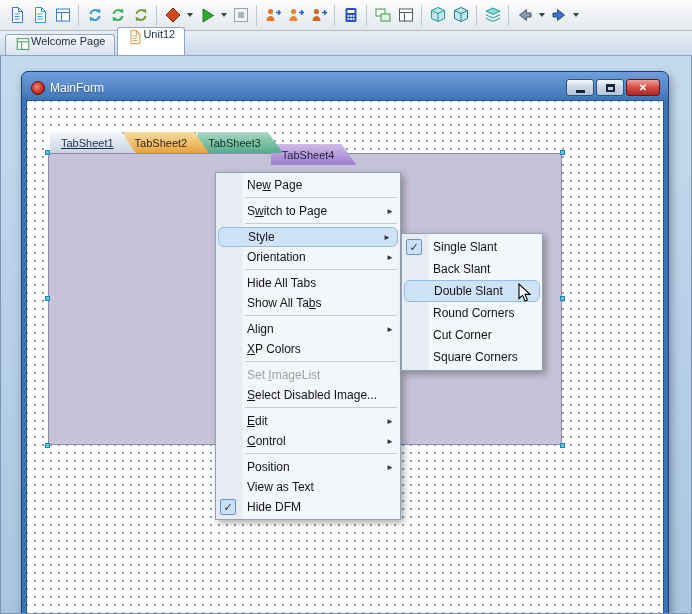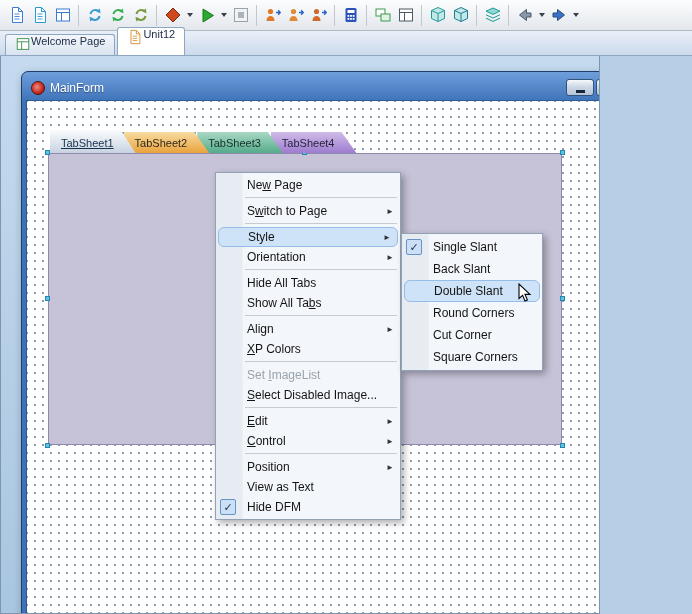--- a/index.html
+++ b/index.html
@@ -32,21 +32,21 @@
   .dtab {
     height:21px; display:flex; gap:0; padding:0 9px;
     border:1px solid #8fa6c2; border-bottom:none; border-radius:3px 3px 0 0;
     background:linear-gradient(#f4f7fb,#d9e3ef); margin-right:2px; font-size:11px; color:#20304a;
     position:relative;
   }
   .dtab.active { background:#ffffff; height:28px; z-index:2; }
 
   
   .designer {
-    position:absolute; left:0; top:56px; width:600px; height:558px;
+    position:absolute; left:0; top:56px; width:692px; height:558px;
     background:linear-gradient(#c5daee,#a9c6e0);
     border:1px solid #7d95b0; border-top:none;
     overflow:hidden;
   }
   .formwin {
     position:absolute; left:20px; top:15px; width:648px; height:560px;
     background:linear-gradient(180deg,#6f9edb 0,#3d72b8 30px,#3d72b8 100%);
     border:1px solid #1d3f6d; border-radius:7px 7px 0 0;
     box-shadow:2px 4px 10px rgba(0,0,0,0.35);
     padding:3px;
@@ -326,21 +326,21 @@
         <div class="pctabs">
             <div class="pctab selected" style="background: linear-gradient(rgb(249, 251, 253), rgb(200, 211, 225)); color: rgb(22, 50, 79); z-index: 10;">
               <span>TabSheet1</span>
             </div>
             <div class="pctab" style="background: linear-gradient(rgb(247, 220, 162), rgb(233, 163, 60)); color: rgb(51, 40, 26); z-index: 9;">
               <span>TabSheet2</span>
             </div>
             <div class="pctab" style="background: linear-gradient(rgb(169, 216, 196), rgb(85, 171, 139)); color: rgb(20, 51, 44); z-index: 8;">
               <span>TabSheet3</span>
             </div>
-            <div class="pctab" style="background: linear-gradient(rgb(207, 188, 232), rgb(158, 124, 207)); color: rgb(38, 31, 58); z-index: 7;">
+            <div class="pctab" style="background: linear-gradient(rgb(207, 188, 232), rgb(158, 124, 207)); color: rgb(38, 31, 58); z-index: 7; margin-top: 12px;">
               <span>TabSheet4</span>
             </div>
           </div>
         <div class="pcbody">
             <span class="handle" style="left: -4px; top: -4px;"></span>
             <span class="handle" style="left: calc(50% - 3px); top: -4px;"></span>
             <span class="handle" style="top: -4px; right: -4px;"></span>
             <span class="handle" style="left: -4px; top: calc(50% - 3px);"></span>
             <span class="handle" style="top: calc(50% - 3px); right: -4px;"></span>
             <span class="handle" style="left: -4px; bottom: -4px;"></span>

